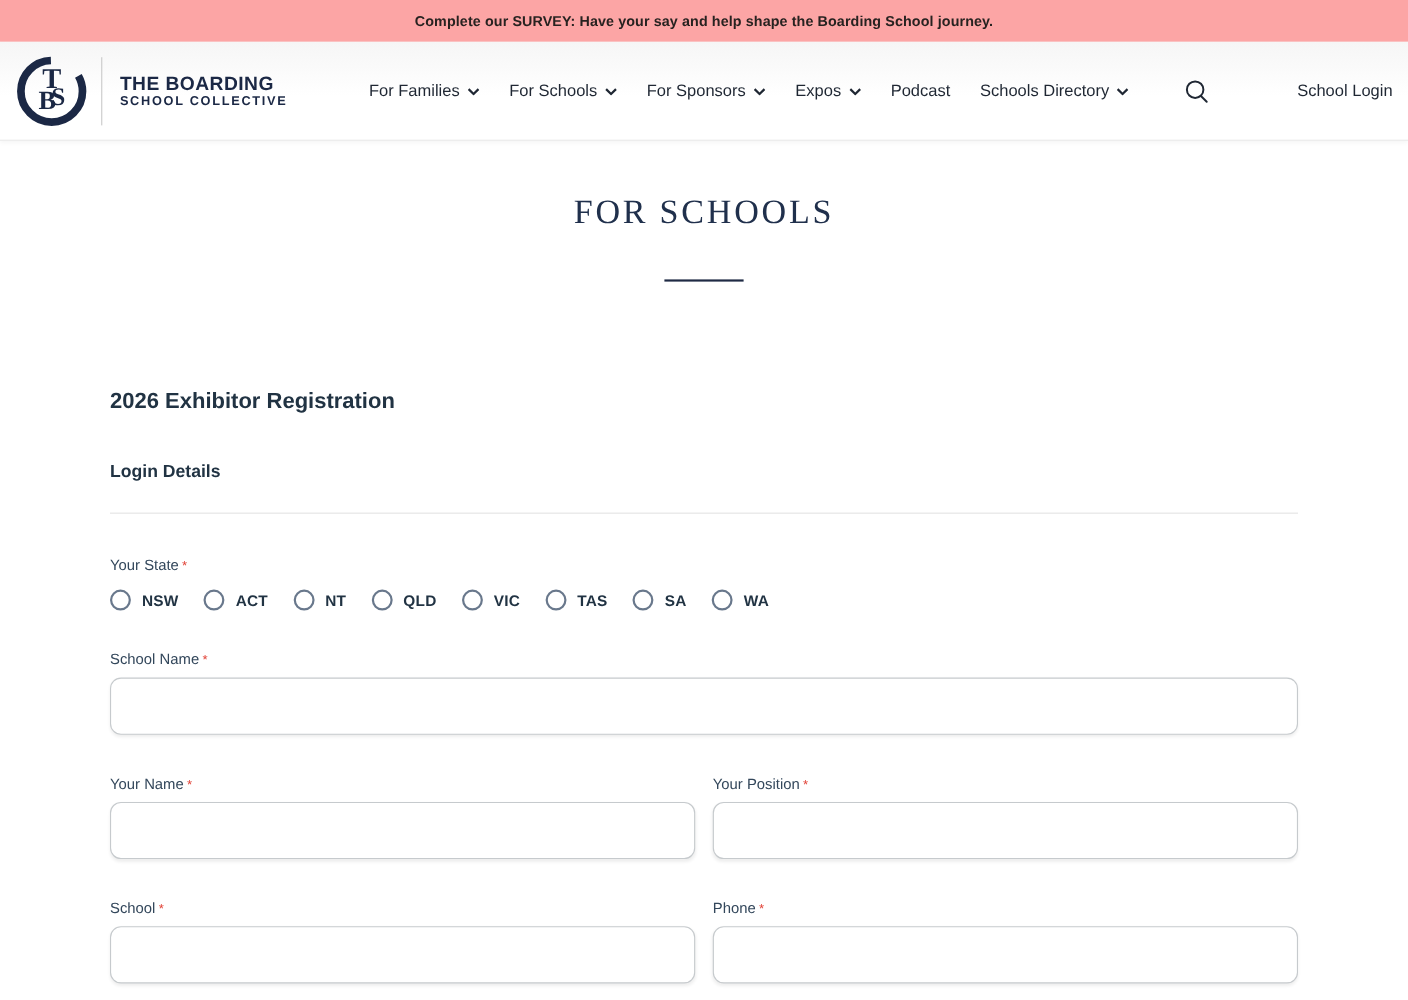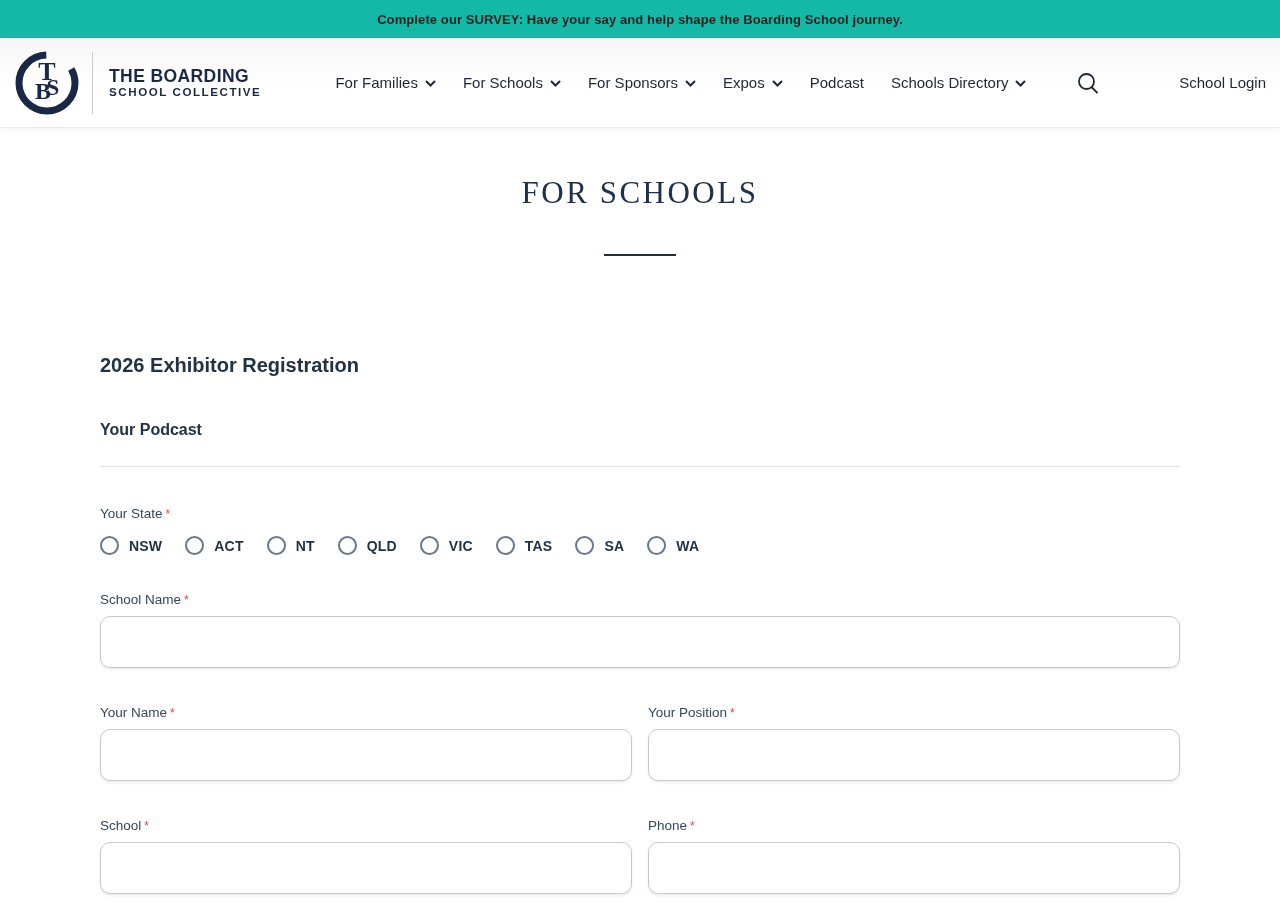--- a/index.html
+++ b/index.html
@@ -8,21 +8,21 @@
     font-family: "Liberation Sans", sans-serif;
     background: #ffffff;
     color: #213343;
     width: 1280px;
     height: 909px;
     overflow: hidden;
   }
   
   .banner {
     height: 38px;
-    background: #14b8a6;
+    background: #fca5a5;
     display: flex;
     align-items: center;
     justify-content: center;
     font-size: 13px;
     font-weight: 600;
     color: #272220;
     letter-spacing: .1px;
   }
   
   .header {
@@ -241,21 +241,21 @@
   </div>
 </div>
 
 <div class="hero">
   <h1 class="hero-title">FOR SCHOOLS</h1>
   <div class="hero-rule"></div>
 </div>
 
 <div class="container">
   <h2 class="form-title">2026 Exhibitor Registration</h2>
-  <h3 class="section-title">Your Podcast</h3>
+  <h3 class="section-title">Login Details</h3>
   <hr class="section-rule">
 
   <div class="state-group">
     <div class="field-label">
       <span>Your State</span>
       <span class="req">*</span>
     </div>
     <div class="radio-row">
       <div class="radio-item">
         <span class="radio-circle"></span>

